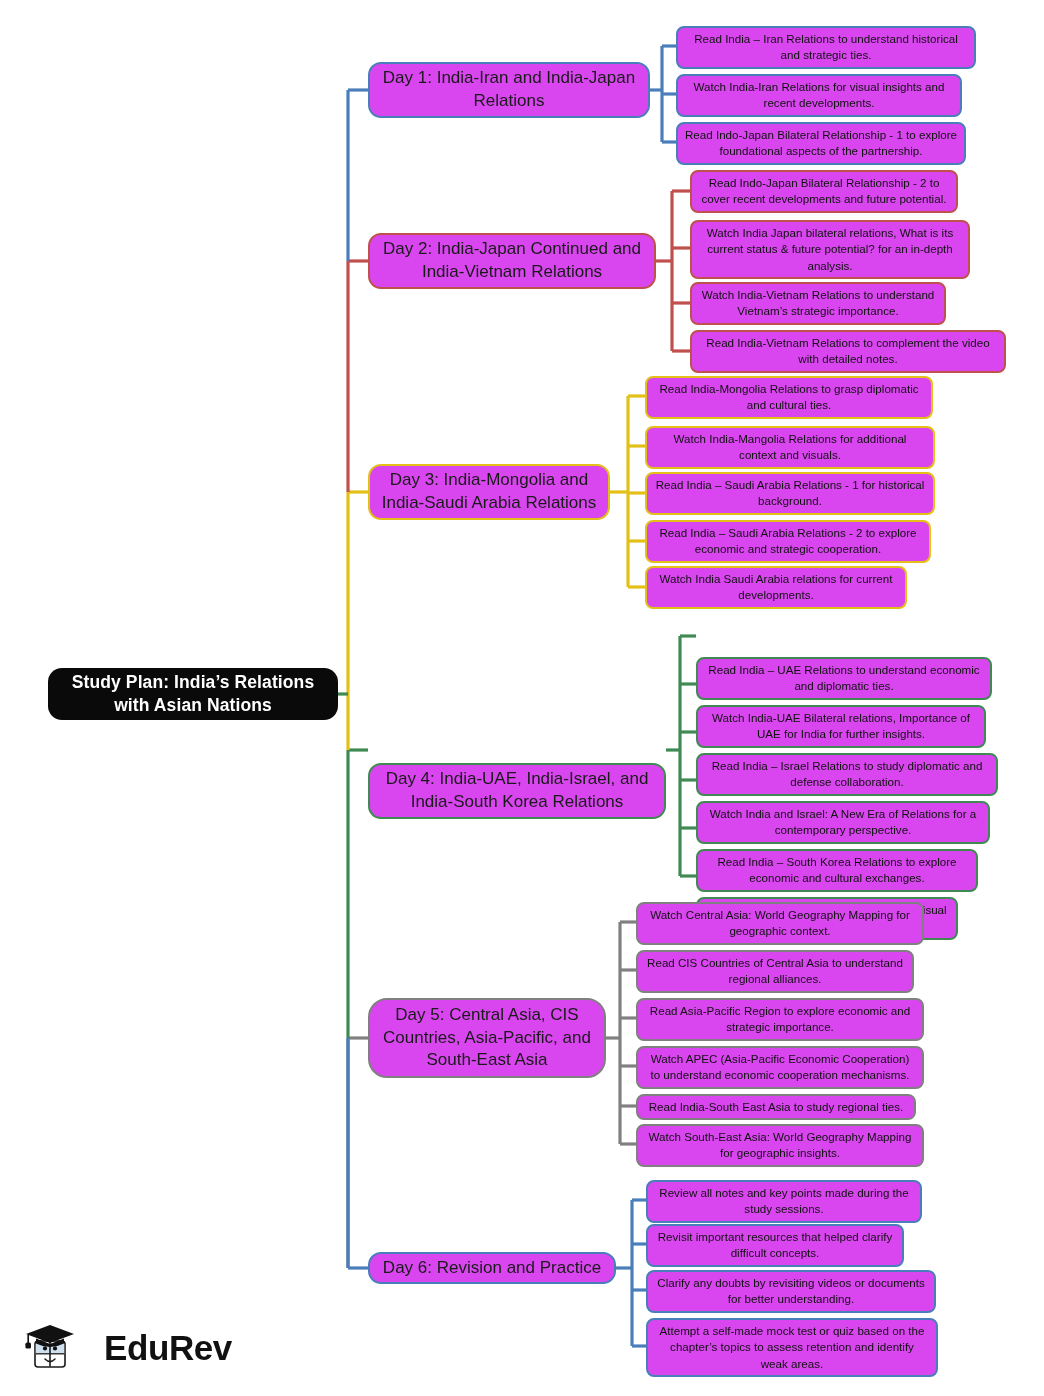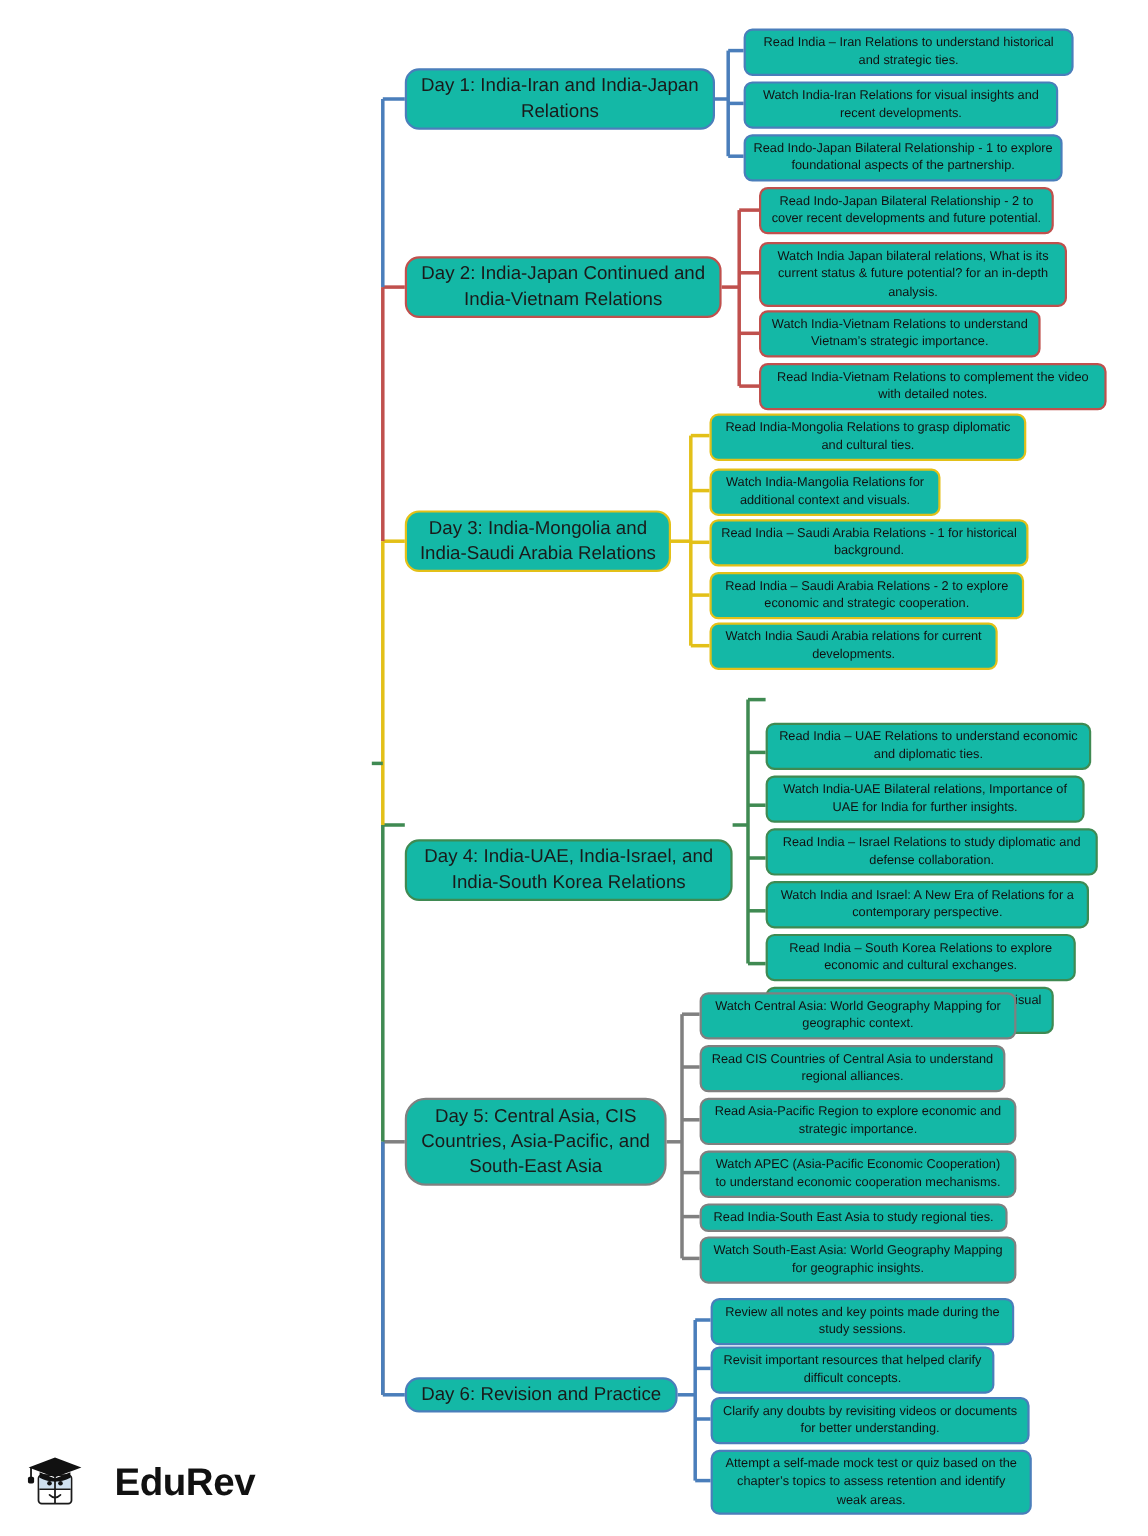--- a/index.html
+++ b/index.html
@@ -3,21 +3,21 @@
 <meta charset="utf-8">
 <style>
   html,body{margin:0;padding:0;background:#ffffff;}
   body{
     width:1044px;height:1396px;position:relative;overflow:hidden;
     font-family:"Liberation Sans","DejaVu Sans",sans-serif;
   }
   #stage{position:absolute;inset:0;width:1044px;height:1396px;}
   svg#wires{position:absolute;left:0;top:0;width:1044px;height:1396px;pointer-events:none;}
 
-  .node{position:absolute;box-sizing:border-box;background:#14b8a6;}
+  .node{position:absolute;box-sizing:border-box;background:#d946ef;}
 
   
   .root{
     background:#0a0a0a;color:#ffffff;border-radius:14px;
     display:flex;align-items:center;justify-content:center;text-align:center;
     font-weight:bold;font-size:17.5px;line-height:1.32;letter-spacing:.1px;
     padding:6px 10px;
   }
 
   
@@ -98,34 +98,35 @@
       <path d="M632 1346 L646 1346" stroke="#4a7ebb" stroke-width="3.2" fill="none" stroke-linecap="butt"></path>
       <path d="M348 90 L348 261" stroke="#4a7ebb" stroke-width="3.2" fill="none" stroke-linecap="butt"></path>
       <path d="M348 261 L348 492" stroke="#c0504d" stroke-width="3.2" fill="none" stroke-linecap="butt"></path>
       <path d="M348 492 L348 750" stroke="#e3c018" stroke-width="3.2" fill="none" stroke-linecap="butt"></path>
       <path d="M348 750 L348 1038" stroke="#3f8a52" stroke-width="3.2" fill="none" stroke-linecap="butt"></path>
       <path d="M348 1038 L348 1268" stroke="#808080" stroke-width="3.2" fill="none" stroke-linecap="butt"></path>
       <path d="M338 694 L348 694" stroke="#3f8a52" stroke-width="3.2" fill="none" stroke-linecap="butt"></path>
       <path d="M348 1038 L348 1268" stroke="#4a7ebb" stroke-width="3.2" fill="none" stroke-linecap="butt"></path>
     </svg>
 
+  <div class="node root" id="root-node" style="left: 48px; top: 668px; width: 290px; height: 52px; background: rgb(10, 10, 10); color: rgb(255, 255, 255);">Study Plan: India’s Relations with Asian Nations</div>
 
   <div id="nodes">
       <div class="node day c-blue" style="left: 368px; top: 62px; width: 282px; height: 56px;">Day 1: India-Iran and India-Japan Relations</div>
       <div class="node leaf c-blue" style="left: 676px; top: 26px; width: 300px; min-height: 40px;">Read India – Iran Relations to understand historical and strategic ties.</div>
       <div class="node leaf c-blue" style="left: 676px; top: 74px; width: 286px; min-height: 40px;">Watch India-Iran Relations for visual insights and recent developments.</div>
       <div class="node leaf c-blue" style="left: 676px; top: 122px; width: 290px; min-height: 40px;">Read Indo-Japan Bilateral Relationship - 1 to explore foundational aspects of the partnership.</div>
       <div class="node day c-red" style="left: 368px; top: 233px; width: 288px; height: 56px;">Day 2: India-Japan Continued and India-Vietnam Relations</div>
       <div class="node leaf c-red" style="left: 690px; top: 170px; width: 268px; min-height: 42px;">Read Indo-Japan Bilateral Relationship - 2 to cover recent developments and future potential.</div>
       <div class="node leaf c-red" style="left: 690px; top: 220px; width: 280px; min-height: 56px;">Watch India Japan bilateral relations, What is its current status &amp; future potential? for an in-depth analysis.</div>
       <div class="node leaf c-red" style="left: 690px; top: 282px; width: 256px; min-height: 42px;">Watch India-Vietnam Relations to understand Vietnam’s strategic importance.</div>
       <div class="node leaf c-red" style="left: 690px; top: 330px; width: 316px; min-height: 42px;">Read India-Vietnam Relations to complement the video with detailed notes.</div>
       <div class="node day c-yellow" style="left: 368px; top: 464px; width: 242px; height: 56px;">Day 3: India-Mongolia and India-Saudi Arabia Relations</div>
       <div class="node leaf c-yellow" style="left: 645px; top: 376px; width: 288px; min-height: 40px;">Read India-Mongolia Relations to grasp diplomatic and cultural ties.</div>
-      <div class="node leaf c-yellow" style="left: 645px; top: 426px; width: 210px; min-height: 40px;">Watch India-Mangolia Relations for additional context and visuals.</div>
+      <div class="node leaf c-yellow" style="left: 645px; top: 426px; width: 290px; min-height: 40px;">Watch India-Mangolia Relations for additional context and visuals.</div>
       <div class="node leaf c-yellow" style="left: 645px; top: 472px; width: 290px; min-height: 42px;">Read India – Saudi Arabia Relations - 1 for historical background.</div>
       <div class="node leaf c-yellow" style="left: 645px; top: 520px; width: 286px; min-height: 42px;">Read India – Saudi Arabia Relations - 2 to explore economic and strategic cooperation.</div>
       <div class="node leaf c-yellow" style="left: 645px; top: 566px; width: 262px; min-height: 42px;">Watch India Saudi Arabia relations for current developments.</div>
       <div class="node day c-green" style="left: 368px; top: 722px; width: 298px; height: 56px;">Day 4: India-UAE, India-Israel, and India-South Korea Relations</div>
       <div class="node leaf c-green" style="left: 696px; top: 616px; width: 296px; min-height: 40px;">Read India – UAE Relations to understand economic and diplomatic ties.</div>
       <div class="node leaf c-green" style="left: 696px; top: 664px; width: 290px; min-height: 40px;">Watch India-UAE Bilateral relations, Importance of UAE for India for further insights.</div>
       <div class="node leaf c-green" style="left: 696px; top: 712px; width: 302px; min-height: 40px;">Read India – Israel Relations to study diplomatic and defense collaboration.</div>
       <div class="node leaf c-green" style="left: 696px; top: 760px; width: 294px; min-height: 40px;">Watch India and Israel: A New Era of Relations for a contemporary perspective.</div>
       <div class="node leaf c-green" style="left: 696px; top: 808px; width: 282px; min-height: 40px;">Read India – South Korea Relations to explore economic and cultural exchanges.</div>
       <div class="node leaf c-green" style="left: 696px; top: 856px; width: 262px; min-height: 40px;">Watch India – South Korea Relations for visual understanding.</div>

